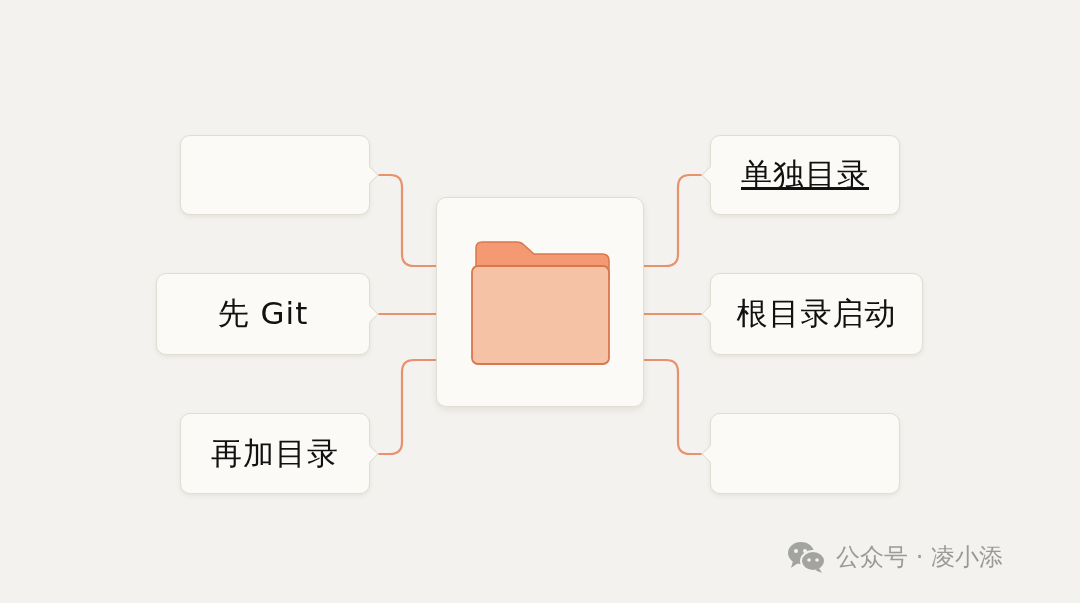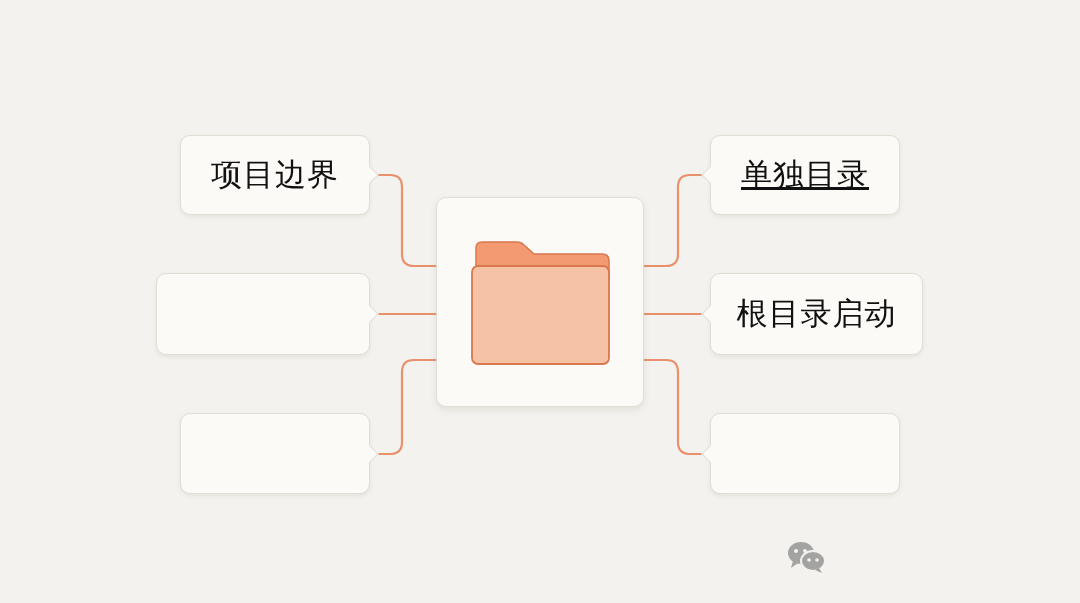--- a/index.html
+++ b/index.html
@@ -55,27 +55,28 @@
     <path d="M378 314 H437"></path>
     <path d="M378 454 H390 Q402 454 402 442 V372 Q402 360 414 360 H437"></path>
     <path d="M643 266 H666 Q678 266 678 254 V187 Q678 175 690 175 H702"></path>
     <path d="M643 314 H702"></path>
     <path d="M643 360 H666 Q678 360 678 372 V442 Q678 454 690 454 H702"></path>
   </g>
 </svg>
 
 <div class="node left" style="left:180px; top:135px; width:190px; height:80px;">
   <span class="tip"></span>
-  <span class="label">项目边界</span>
 </div>
 <div class="node left" style="left:156px; top:273px; width:214px; height:82px;">
   <span class="tip"></span>
+  <span class="label">先 Git</span>
 </div>
 <div class="node left" style="left:180px; top:413px; width:190px; height:81px;">
   <span class="tip"></span>
+  <span class="label">再加目录</span>
 </div>
 
 <div class="center">
   <svg width="142" height="126" viewBox="0 0 142 126">
     <path d="M6 8 Q6 2 12 2 H47 Q51 2 54 5 L64 14 H132 Q139 14 139 21 V40 H6 Z" fill="#f39a73" stroke="#d9774f" stroke-width="1.5"></path>
     <rect x="2" y="26" width="137" height="98" rx="6" fill="#f6c2a6" stroke="#d9774f" stroke-width="1.8"></rect>
   </svg>
 </div>
 
 <div class="node right" style="left:710px; top:135px; width:190px; height:80px;text-decoration:underline;">
@@ -94,13 +95,14 @@
   <svg width="42" height="34" viewBox="0 0 42 34">
     <ellipse cx="15" cy="13" rx="13" ry="11" fill="#a3a3a1"></ellipse>
     <path d="M7 21 L5 28 L12 23 Z" fill="#a3a3a1"></path>
     <ellipse cx="27" cy="21" rx="12" ry="10" fill="#a3a3a1" stroke="#f3f2ee" stroke-width="2"></ellipse>
     <path d="M33 28 L36 33 L29 30 Z" fill="#a3a3a1"></path>
     <circle cx="10" cy="11" r="2" fill="#f3f2ee"></circle>
       <circle cx="19" cy="11" r="2" fill="#f3f2ee"></circle>
     <circle cx="23" cy="20" r="1.8" fill="#f3f2ee"></circle>
       <circle cx="31" cy="20" r="1.8" fill="#f3f2ee"></circle>
   </svg>
+  <span>公众号 · 凌小添</span>
 </div>
 
 </body></html>

